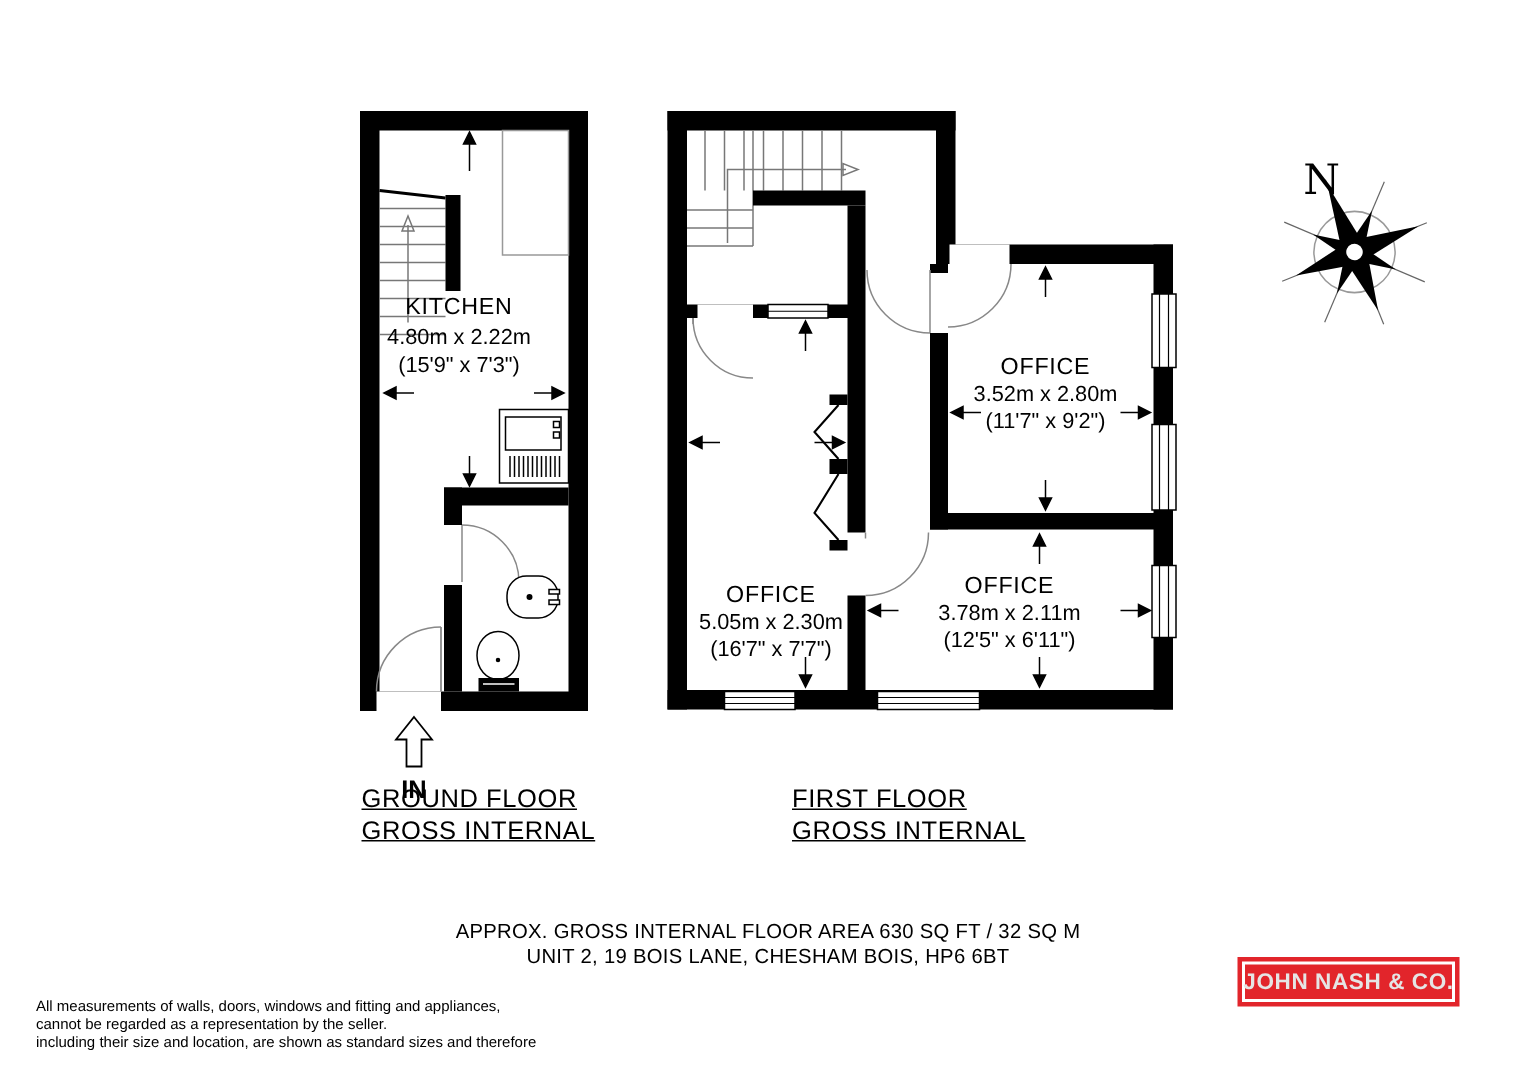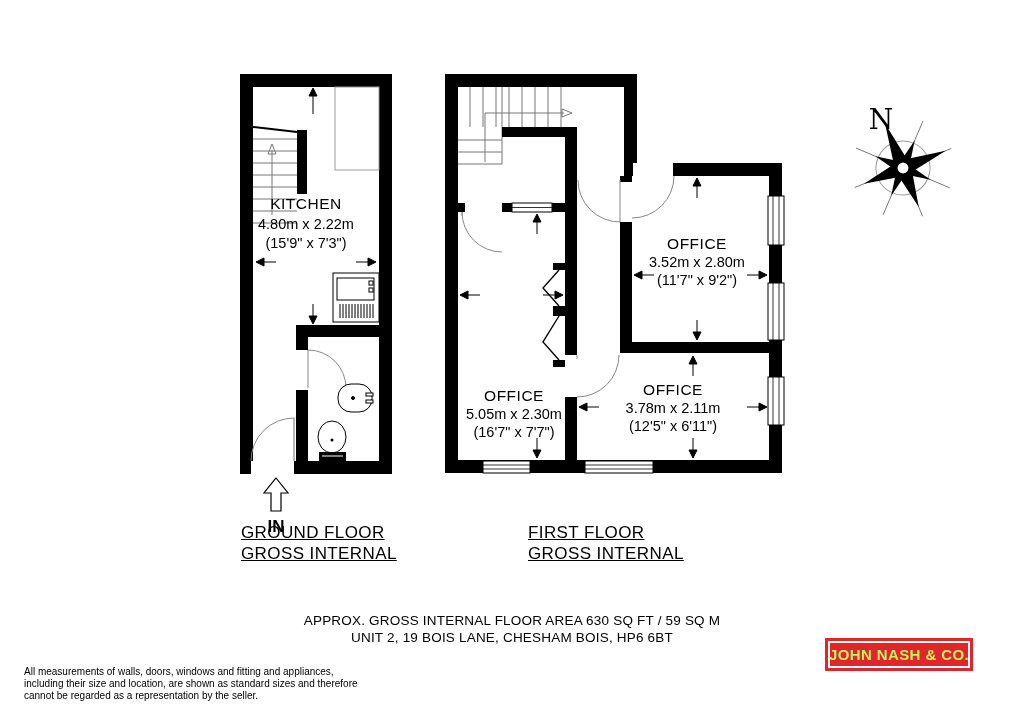--- a/index.html
+++ b/index.html
@@ -6,21 +6,21 @@
   body{width:1024px;height:724px;position:relative;overflow:hidden;
        font-family:"Liberation Sans", sans-serif;color:#000;}
   .abs{position:absolute;}
   svg text{font-family:"Liberation Sans", sans-serif;fill:#000;}
   .floor-title{font-size:17px;line-height:21px;letter-spacing:.4px;white-space:nowrap;text-decoration:underline;}
   .summary{width:1024px;text-align:center;font-size:13.5px;line-height:17px;letter-spacing:.2px;}
   .disclaimer{font-size:10px;line-height:12px;}
   .logo{left:828px;top:641px;width:138px;height:23px;background:#e2252b;
         border:2px solid #fff;box-shadow:0 0 0 3px #e2252b;
         display:flex;align-items:center;justify-content:center;
-        color:#bef264;font-weight:bold;font-size:15px;letter-spacing:.4px;white-space:nowrap;}
+        color:#e5e5e5;font-weight:bold;font-size:15px;letter-spacing:.4px;white-space:nowrap;}
 </style>
 </head>
 <body>
 
 <svg class="abs" style="left:0;top:0" width="1024" height="560" viewBox="0 0 1024 560">
 
   <g>
 
     <rect x="240" y="74" width="152" height="13" fill="#000"></rect>
     <rect x="240" y="461" width="152" height="13" fill="#000"></rect>
@@ -277,25 +277,25 @@
 <div class="abs floor-title" style="left:241px;top:522px;">
   <div>GROUND FLOOR</div>
   <div>GROSS INTERNAL</div>
 </div>
 <div class="abs floor-title" style="left:528px;top:522px;">
   <div>FIRST FLOOR</div>
   <div>GROSS INTERNAL</div>
 </div>
 
 <div class="abs summary" style="left:0;top:612px;">
-  <div>APPROX. GROSS INTERNAL FLOOR AREA 630 SQ FT / 59 SQ M</div>
+  <div>APPROX. GROSS INTERNAL FLOOR AREA 630 SQ FT / 32 SQ M</div>
   <div>UNIT 2, 19 BOIS LANE, CHESHAM BOIS, HP6 6BT</div>
 </div>
 
 <div class="abs disclaimer" style="left:24px;top:666px;">
   <div>All measurements of walls, doors, windows and fitting and appliances,</div>
+  <div>cannot be regarded as a representation by the seller.</div>
   <div>including their size and location, are shown as standard sizes and therefore</div>
-  <div>cannot be regarded as a representation by the seller.</div>
 </div>
 
 <div class="abs logo">
   <span>JOHN NASH &amp; CO.</span>
 </div>
 
 </body></html>

